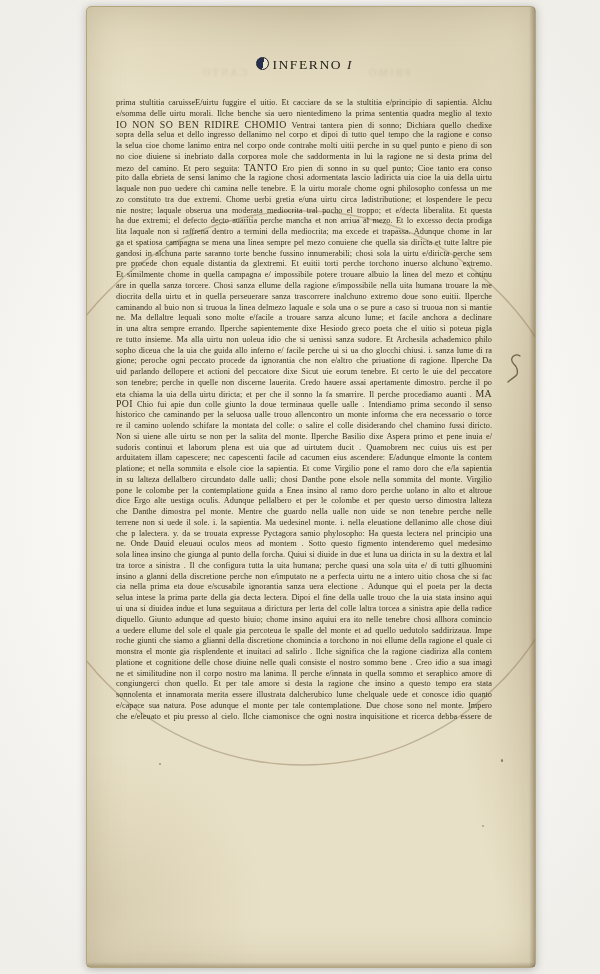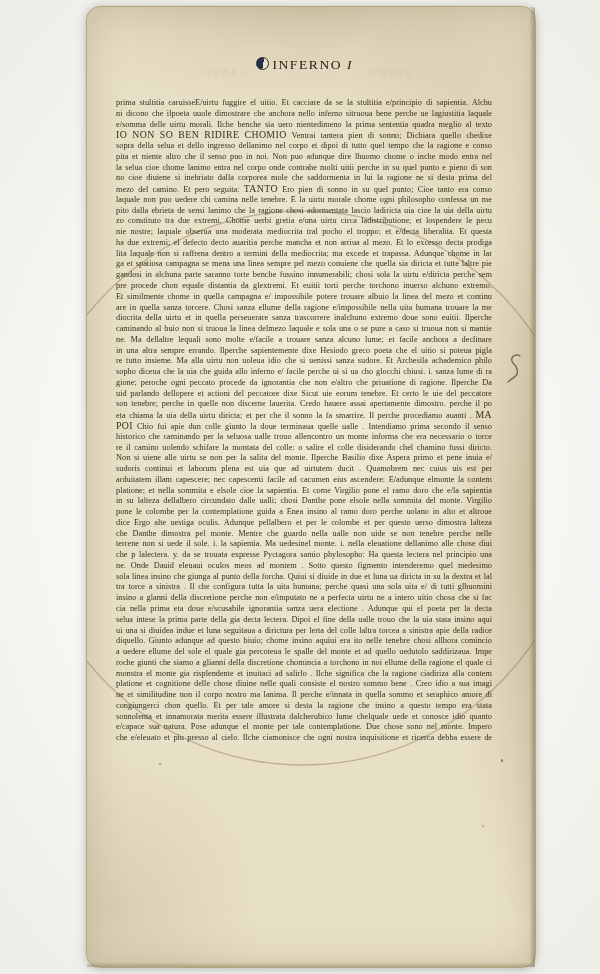--- a/index.html
+++ b/index.html
@@ -13,21 +13,21 @@
   .page{
     position:absolute;left:86px;top:6px;width:448px;height:960px;
     background-color:#e8e0c6;
     background-image:
       radial-gradient(ellipse 60% 42% at 50% 40%, rgba(255,252,240,.38), rgba(255,252,240,0) 72%),
       radial-gradient(ellipse 90% 16% at 50% 0%, rgba(124,100,60,.16), transparent 70%),
       radial-gradient(ellipse 26% 55% at 100% 55%, rgba(124,100,60,.20), transparent 75%),
       radial-gradient(ellipse 45% 22% at 6% 94%, rgba(124,100,60,.14), transparent 75%),
       radial-gradient(ellipse 35% 18% at 85% 10%, rgba(124,100,60,.10), transparent 75%);
     box-shadow: inset 0 0 38px rgba(110,88,50,.26), 0 1px 9px rgba(70,70,70,.35);
-    border:1px solid #b3a67e;border-radius:14px;
+    border:1px solid #b3a67e;border-radius:5px;
   }
   .edge-right{position:absolute;top:0;right:0;width:6px;height:100%;
     background:linear-gradient(to left, rgba(92,72,40,.38), rgba(92,72,40,0));border-radius:0 2px 2px 0;}
   .edge-bottom{position:absolute;left:0;bottom:0;width:100%;height:5px;
     background:linear-gradient(to top, rgba(92,72,40,.30), rgba(92,72,40,0));}
   .plate-circle{position:absolute;left:0;top:0;width:448px;height:960px;z-index:2;pointer-events:none;}
   .header{
     position:absolute;left:29px;top:50px;width:376px;z-index:3;
     text-align:center;color:#26211a;
     font-size:13.5px;letter-spacing:1.6px;white-space:nowrap;
@@ -67,30 +67,28 @@
 
   <div class="bleed l">CANTO</div>
   <div class="bleed r">PRIMO</div>
 
   <div class="header">
     <span class="init-circle"></span><span>INFERNO</span><span class="canto-num">I</span>
   </div>
 
   <div class="text-block">
       <div class="tl">prima stultitia caruisseE/uirtu fuggire el uitio. Et cacciare da se la stultitia e/principio di sapientia. Alchu</div>
-      <div class="tl">ni dicono che ilpoeta uuole dimostrare che anchora nello inferno sitruoua bene perche ue lagiustitia laquale</div>
       <div class="tl">e/somma delle uirtu morali. Ilche benche sia uero nientedimeno la prima sententia quadra meglio al texto</div>
       <div class="tl"><span class="cap">IO</span> <span class="cap">NON</span> <span class="cap">SO</span> <span class="cap">BEN</span> <span class="cap">RIDIRE</span> <span class="cap">CHOMIO</span> Ventrai tantera pien di sonno; Dichiara quello chedixe</div>
       <div class="tl">sopra della selua et dello ingresso dellanimo nel corpo et dipoi di tutto quel tempo che la ragione e conso</div>
-      <div class="tl">pita et niente altro che il senso puo in noi. Non puo adunque dire lhuomo chome o inche modo entra nel</div>
       <div class="tl">la selua cioe chome lanimo entra nel corpo onde contrahe molti uitii perche in su quel punto e pieno di son</div>
       <div class="tl">no cioe diuiene si inebriato dalla corporea mole che saddormenta in lui la ragione ne si desta prima del</div>
       <div class="tl">mezo del camino. Et pero seguita: <span class="cap">TANTO</span> Ero pien di sonno in su quel punto; Cioe tanto era conso</div>
+      <div class="tl">pito dalla ebrieta de sensi lanimo che la ragione chosi adormentata lascio ladiricta uia cioe la uia della uirtu</div>
       <div class="tl">laquale non puo uedere chi camina nelle tenebre. E la uirtu morale chome ogni philosopho confessa un me</div>
-      <div class="tl">pito dalla ebrieta de sensi lanimo che la ragione chosi adormentata lascio ladiricta uia cioe la uia della uirtu</div>
       <div class="tl">zo constituto tra due extremi. Chome uerbi gretia e/una uirtu circa ladistributione; et lospendere le pecu</div>
       <div class="tl">nie nostre; laquale obserua una moderata mediocrita tral pocho el troppo; et e/decta liberalita. Et questa</div>
       <div class="tl">ha due extremi; el defecto decto auaritia perche mancha et non arriua al mezo. Et lo excesso decta prodiga</div>
       <div class="tl">lita laquale non si raffrena dentro a termini della mediocrita; ma excede et trapassa. Adunque chome in lar</div>
       <div class="tl">ga et spatiosa campagna se mena una linea sempre pel mezo conuiene che quella sia diricta et tutte laltre pie</div>
       <div class="tl">gandosi in alchuna parte saranno torte benche fussino innumerabili; chosi sola la uirtu e/diricta perche sem</div>
       <div class="tl">pre procede chon equale distantia da glextremi. Et euitii torti perche torchono inuerso alchuno extremo.</div>
       <div class="tl">Et similmente chome in quella campagna e/ impossibile potere trouare albuio la linea del mezo et continu</div>
       <div class="tl">are in quella sanza torcere. Chosi sanza ellume della ragione e/impossibile nella uita humana trouare la me</div>
       <div class="tl">diocrita della uirtu et in quella perseuerare sanza trascorrere inalchuno extremo doue sono euitii. Ilperche</div>

